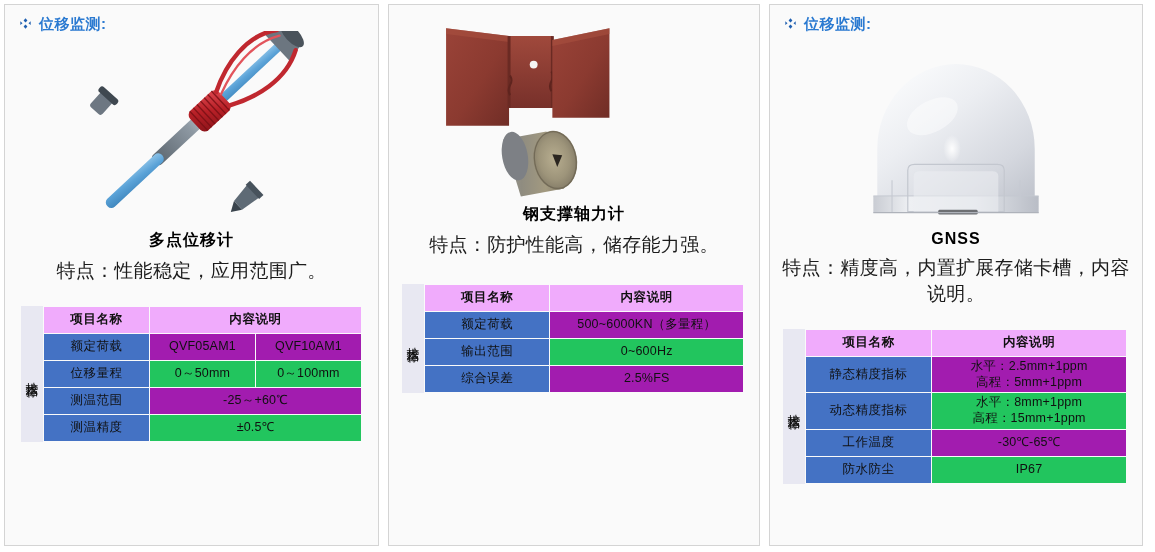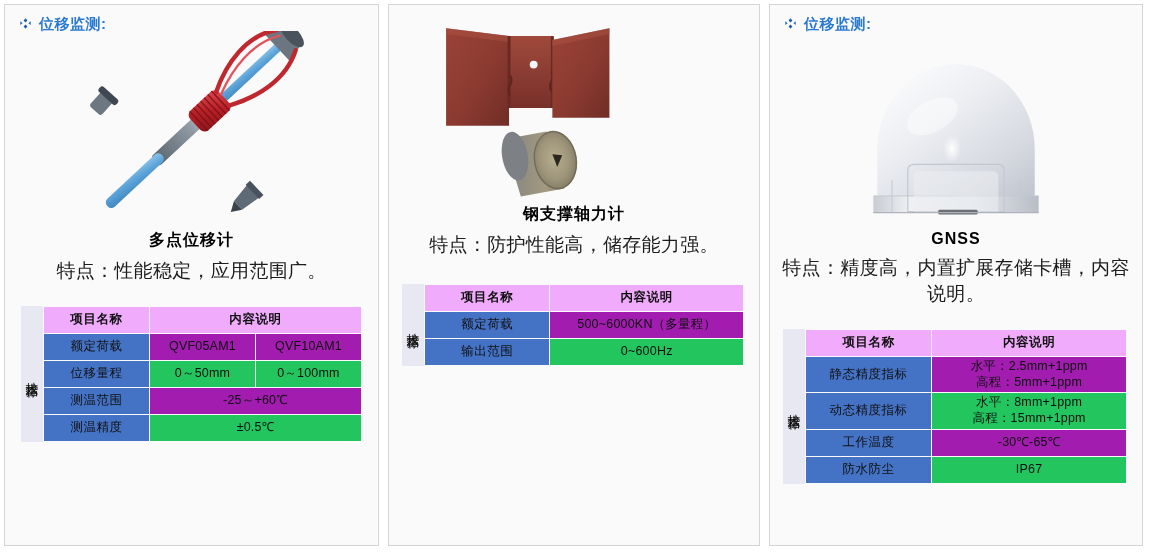--- a/index.html
+++ b/index.html
@@ -336,20 +336,24 @@
             <td class="hdr">内容说明</td>
           </tr>
           <tr>
             <td class="rowname">额定荷载</td>
             <td class="val-a num">500~6000KN（多量程）</td>
           </tr>
           <tr>
             <td class="rowname">输出范围</td>
             <td class="val-b num">0~600Hz</td>
           </tr>
+          <tr>
+            <td class="rowname">综合误差</td>
+            <td class="val-a num">2.5%FS</td>
+          </tr>
         </tbody>
       </table>
     </div>
   </div>
 
   <div class="card c3">
     <div class="card-head">
       <span class="bullet-icon">
         <svg width="13" height="13" viewBox="0 0 13 13">
           <path d="M6.5 1.2 L8.4 3.4 L6.5 5.6 L4.6 3.4 Z" fill="#1f5fb0"></path>

